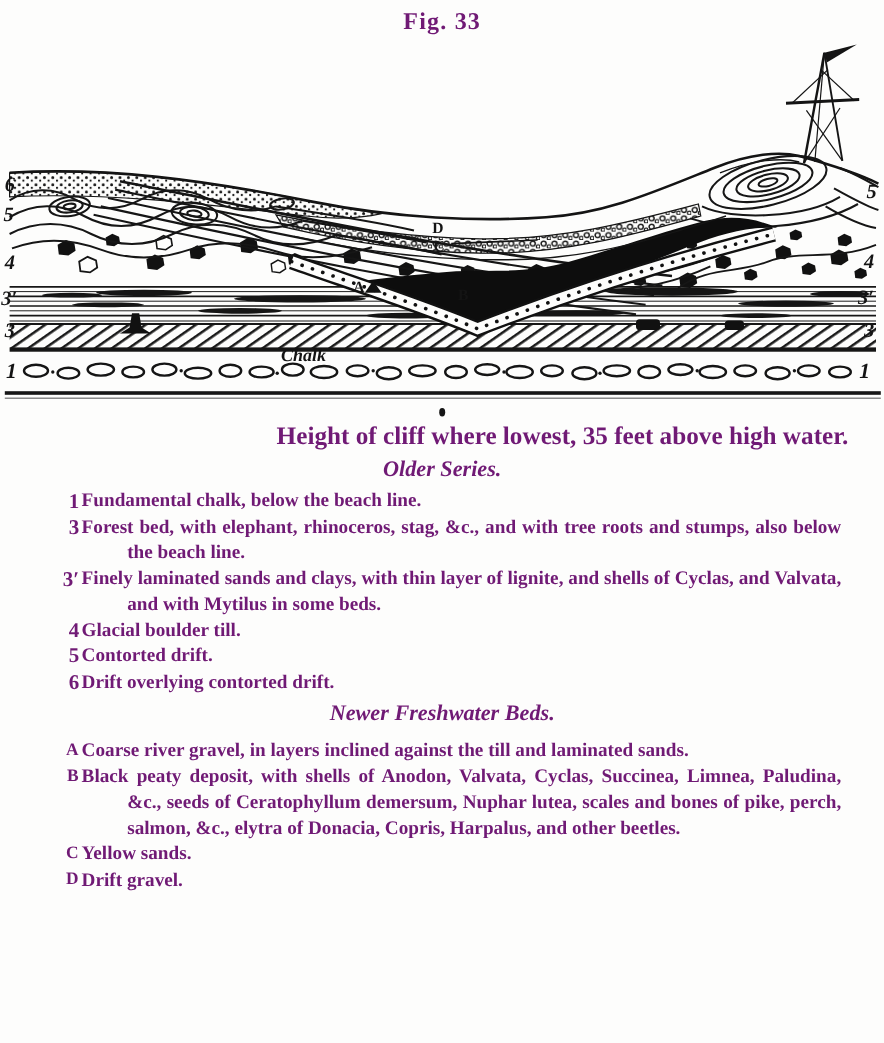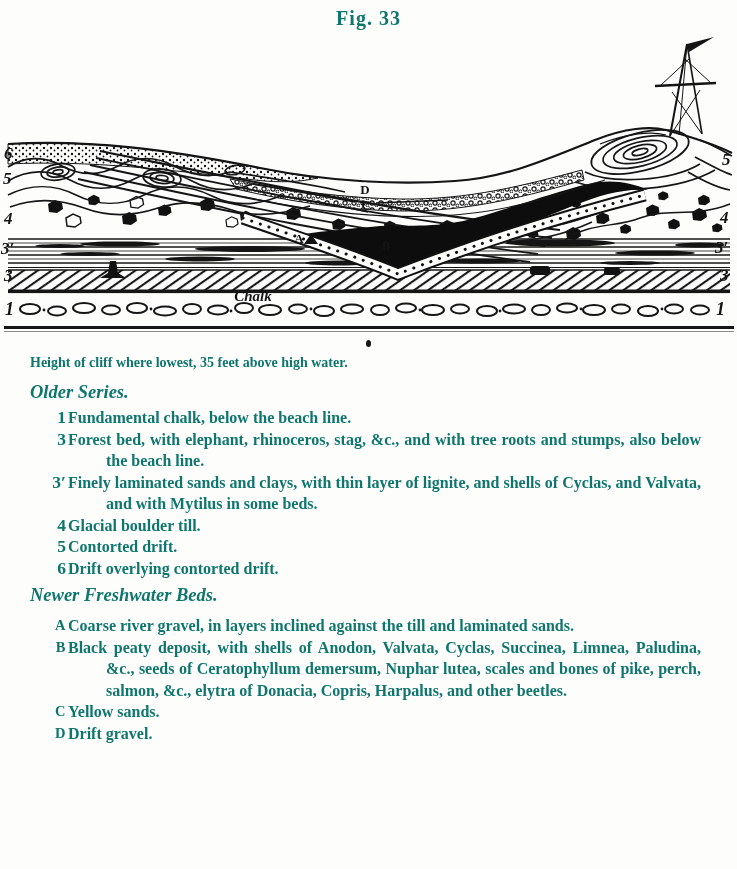--- a/index.html
+++ b/index.html
@@ -1,34 +1,34 @@
 <!DOCTYPE html>
 <html><head>
 <meta charset="utf-8">
 <style>
   html,body{margin:0;padding:0;background:#e8e8e6;}
   .page{
     position:relative;width:737px;height:869px;margin:0 auto;
-    background:#fdfdfc;color:#0f766e;overflow:hidden;
+    background:#fdfdfc;color:#701a75;overflow:hidden;
     font-family:"Liberation Serif","DejaVu Serif",serif;
   }
   .fig-title{
     padding-top:6px;text-align:center;font-weight:bold;
     font-size:20px;line-height:24px;letter-spacing:1px;
   }
   svg.figure{display:block;margin-top:2px;}
   .sep-dot{width:5px;height:7px;border-radius:50%;background:#151515;margin:8px auto 0;}
   .caption{
     margin:5px 32px 0;font-size:18.5px;font-weight:bold;line-height:27px;
     text-align:justify;text-align-last:center;
   }
-  .height-note{margin:3px 30px 0;font-size:14px;font-weight:bold;line-height:26px;text-align:left;}
+  .height-note{margin:3px 30px 0;font-size:21px;font-weight:bold;line-height:26px;text-align:right;}
   .series-heading{
     margin:4px 30px 0;font-size:18.5px;font-weight:bold;font-style:italic;
-    line-height:24px;
+    line-height:24px;text-align:center;
   }
   .legend{margin-top:3px;padding:0 36px 0 68px;}
   .legend .item{position:relative;}
   .legend .txt{
     display:block;font-size:16px;font-weight:bold;line-height:21.5px;
     padding-left:38px;text-indent:-38px;text-align:justify;text-align-last:left;
   }
   .legend .num{
     position:absolute;left:-26px;top:0;width:24px;
     font-size:17.5px;font-weight:bold;line-height:21.5px;text-align:right;

